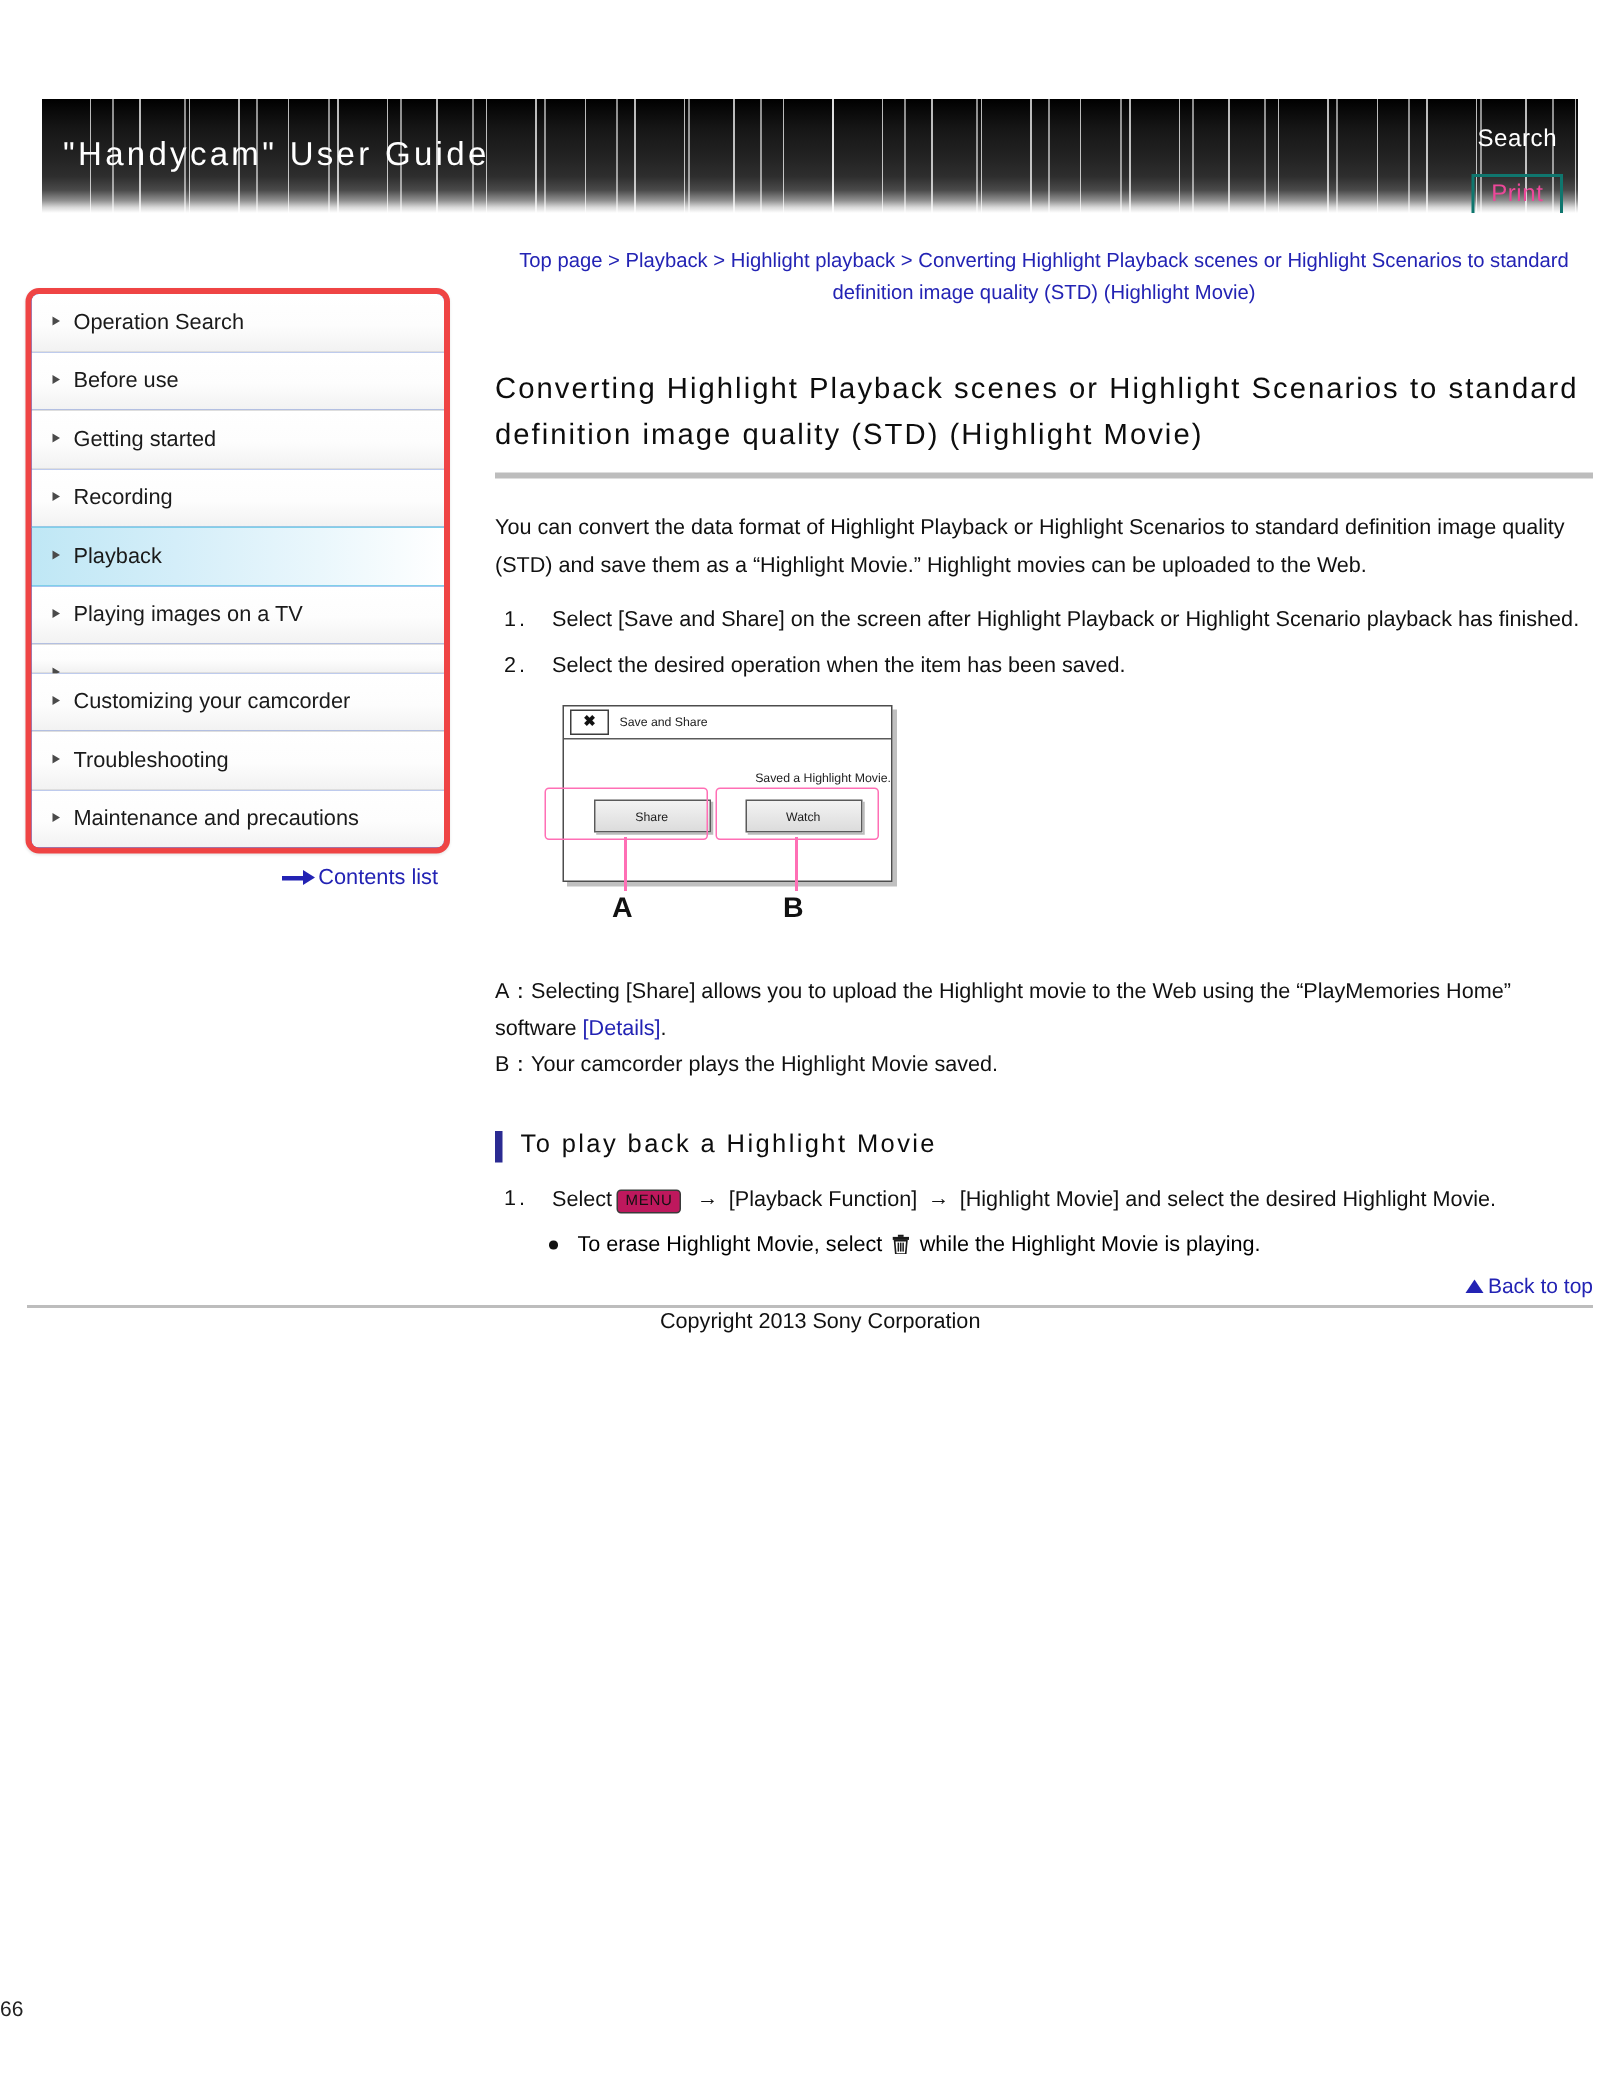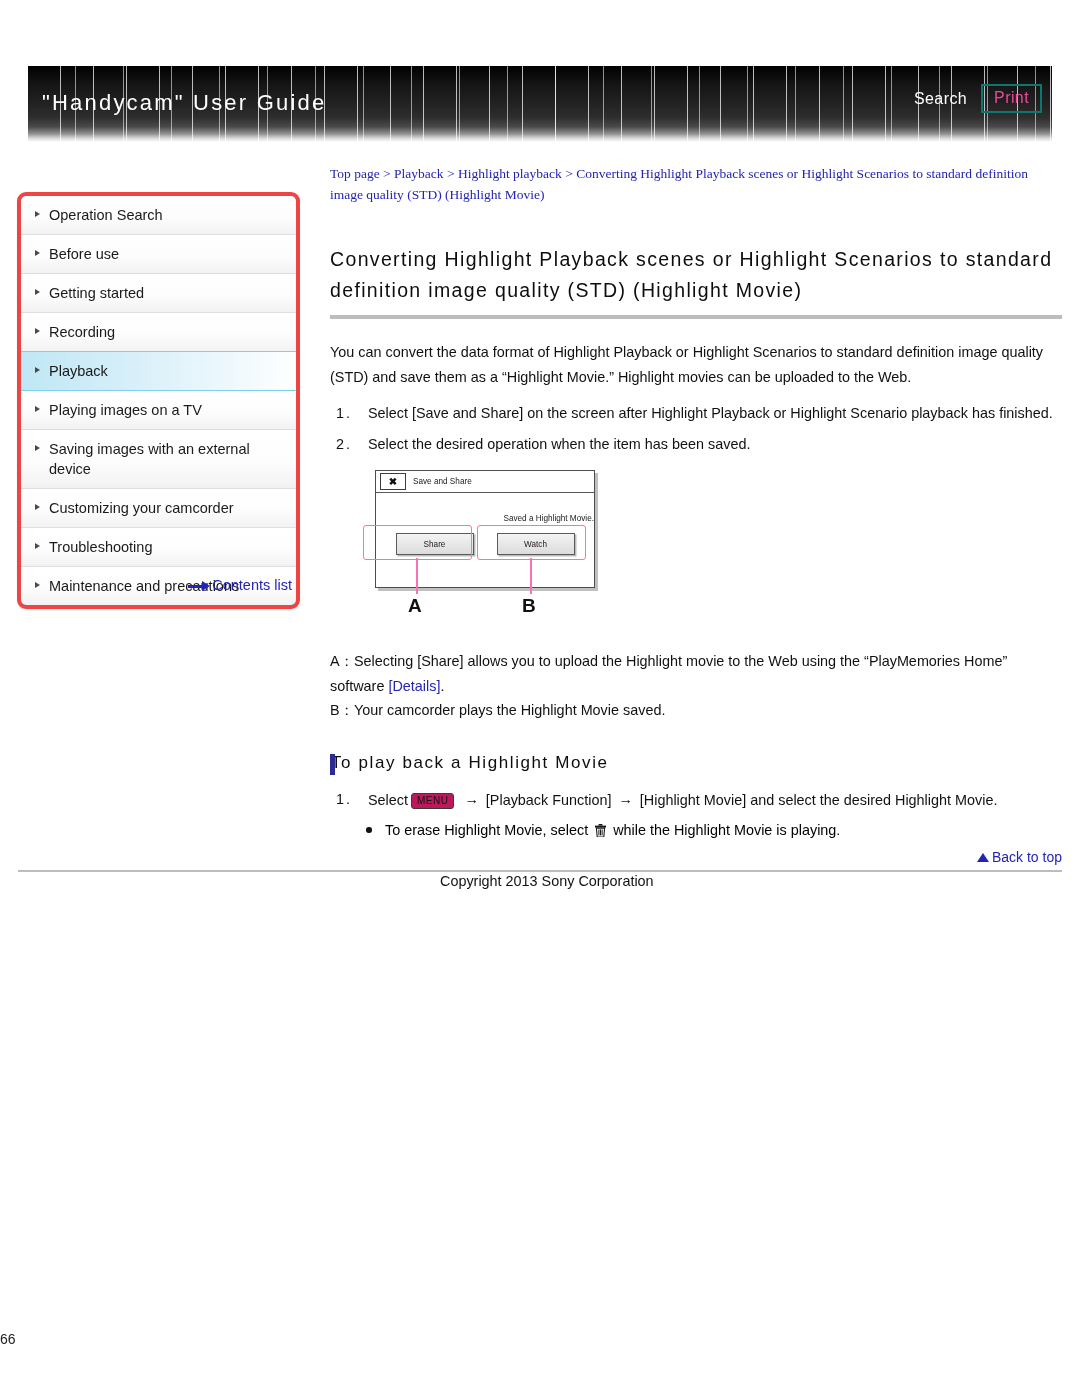--- a/index.html
+++ b/index.html
@@ -65,20 +65,21 @@
     font-weight: normal;
     white-space: nowrap;
   }
   .header-actions {
     position: absolute;
     right: 10px;
     top: 18px;
     display: flex;
     align-items: center;
     gap: 14px;
+    flex-direction: column;
   }
   .hdr-link {
     color: #ffffff;
     font-size: 16px;
     letter-spacing: 0.4px;
     cursor: pointer;
   }
   .hdr-btn {
     color: #ec4899;
     font-size: 16px;
@@ -88,25 +89,24 @@
     cursor: pointer;
     background: transparent;
   }
 
   
   .breadcrumb {
     position: absolute;
     left: 330px;
     top: 163px;
     width: 732px;
-    text-align: left;
+    text-align: center;
     color: #2323b4;
     font-size: 13.5px;
     line-height: 21px;
-    font-family: Liberation Serif, serif;
   }
   .breadcrumb a { color: #2323b4; text-decoration: none; cursor: pointer; }
   .breadcrumb .sep { color: #2323b4; }
 
   
   .sidebar {
     position: absolute;
     left: 17px;
     top: 192px;
     width: 275px;
@@ -319,21 +319,21 @@
   }
   .cap-a { left: 45px; }
   .cap-b { left: 159px; }
 
   
   .subhead {
     position: relative;
     font-size: 17px;
     letter-spacing: 1.6px;
     color: #0d0d0d;
-    padding-left: 1px;
+    padding-left: 17px;
     margin: 30px 0 14px 0;
     font-weight: normal;
   }
   .subhead::before {
     content: "";
     position: absolute;
     left: 0; top: 1px;
     width: 5px;
     height: 21px;
     background: #2b2b92;
@@ -459,21 +459,20 @@
   <div class="side-item active">
     <span class="bullet"></span>
     <span>Playback</span>
   </div>
   <div class="side-item">
     <span class="bullet"></span>
     <span>Playing images on a TV</span>
   </div>
   <div class="side-item">
     <span class="bullet"></span>
-    <span>Saving images with an external device</span>
   </div>
   <div class="side-item">
     <span class="bullet"></span>
     <span>Customizing your camcorder</span>
   </div>
   <div class="side-item">
     <span class="bullet"></span>
     <span>Troubleshooting</span>
   </div>
   <div class="side-item">

